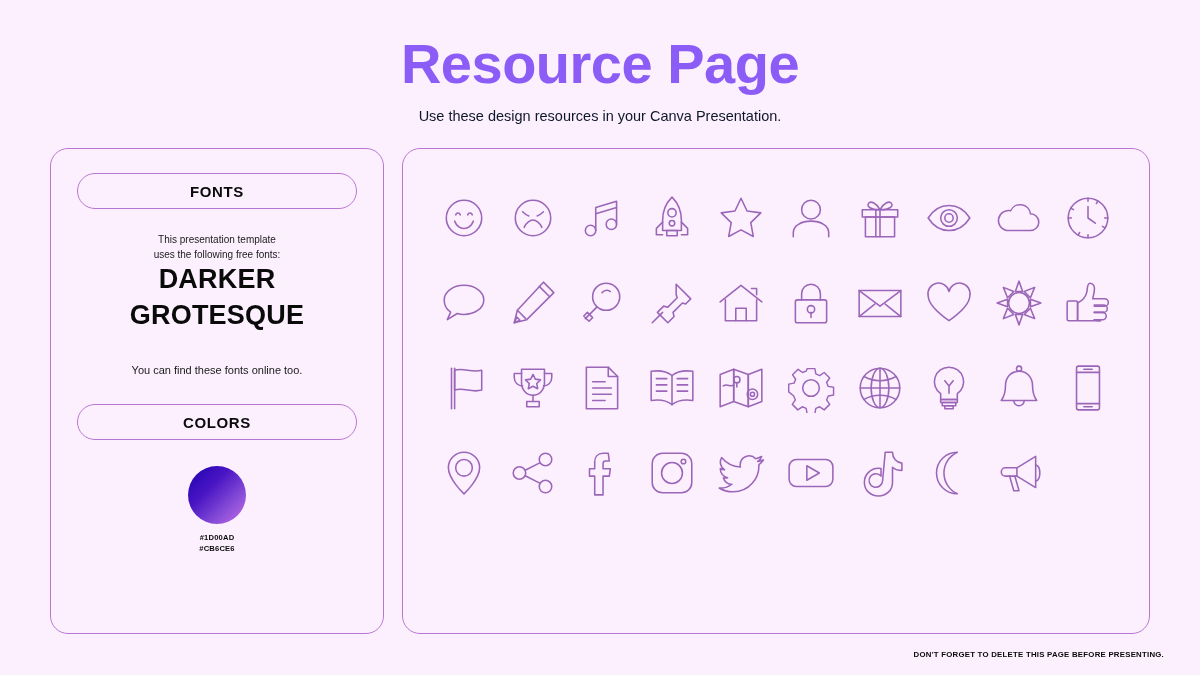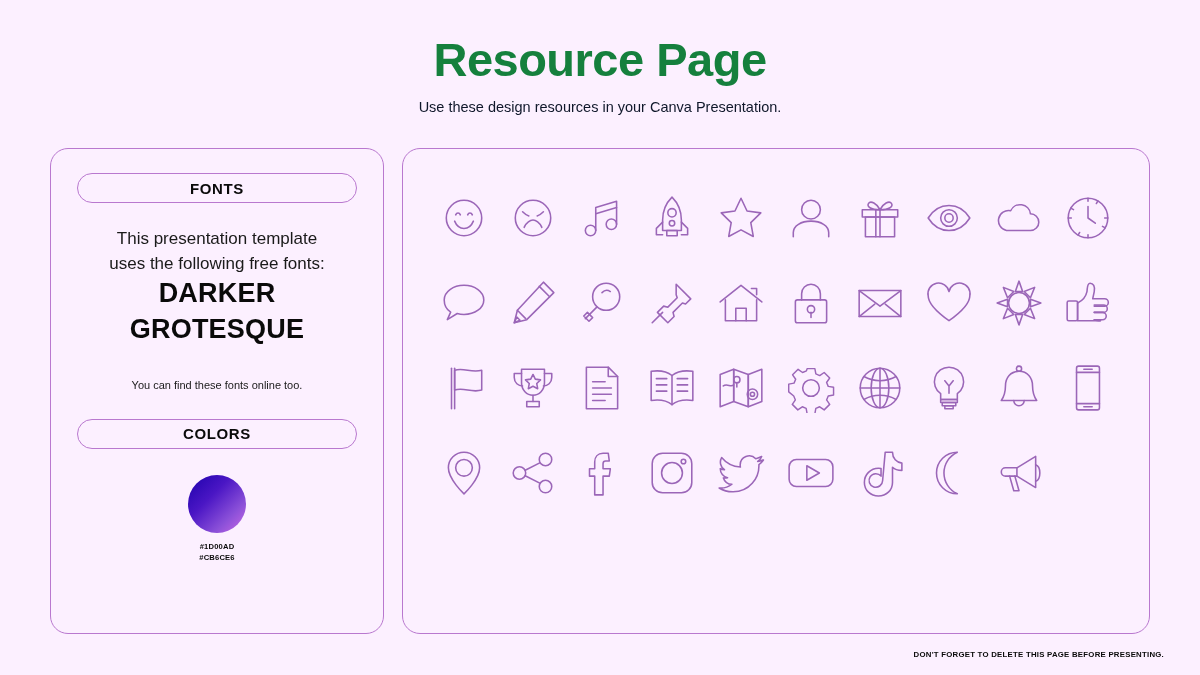--- a/index.html
+++ b/index.html
@@ -10,23 +10,23 @@
     background: #fcf0ff;
     font-family: "Liberation Sans", sans-serif;
     overflow: hidden;
     position: relative;
   }
 
   
   .header { text-align: center; padding-top: 36px; }
 
   .page-title {
-    font-size: 47px;
+    font-size: 56px;
     font-weight: 700;
-    color: #15803d;
+    color: #8b5cf6;
     letter-spacing: -0.5px;
     line-height: 1;
   }
 
   .page-subtitle {
     margin-top: 16px;
     font-size: 14.5px;
     color: #0f172a;
     font-weight: 400;
   }
@@ -49,21 +49,21 @@
     position: relative;
   }
 
   .panel-fonts { width: 334px; flex: none; }
   .panel-elements { flex: 1; }
 
   
   .pill {
     border: 1.3px solid #b978cf;
     border-radius: 22px;
-    height: 30px;
+    height: 36px;
     display: flex;
     align-items: center;
     justify-content: center;
     font-size: 15px;
     font-weight: 700;
     letter-spacing: 0.6px;
     color: #0a0a0a;
   }
 
   .pill-fonts {
@@ -72,21 +72,21 @@
 
   .pill-elements {
     width: 286px;
     margin: 24px auto 0 auto;
   }
 
   
   .fonts-desc {
     margin-top: 24px;
     text-align: center;
-    font-size: 17px;
+    font-size: 10px;
     line-height: 1.45;
     color: #1a1a1a;
   }
 
   .font-name {
     text-align: center;
     font-size: 27px;
     font-weight: 700;
     line-height: 1.32;
     color: #0a0a0a;

